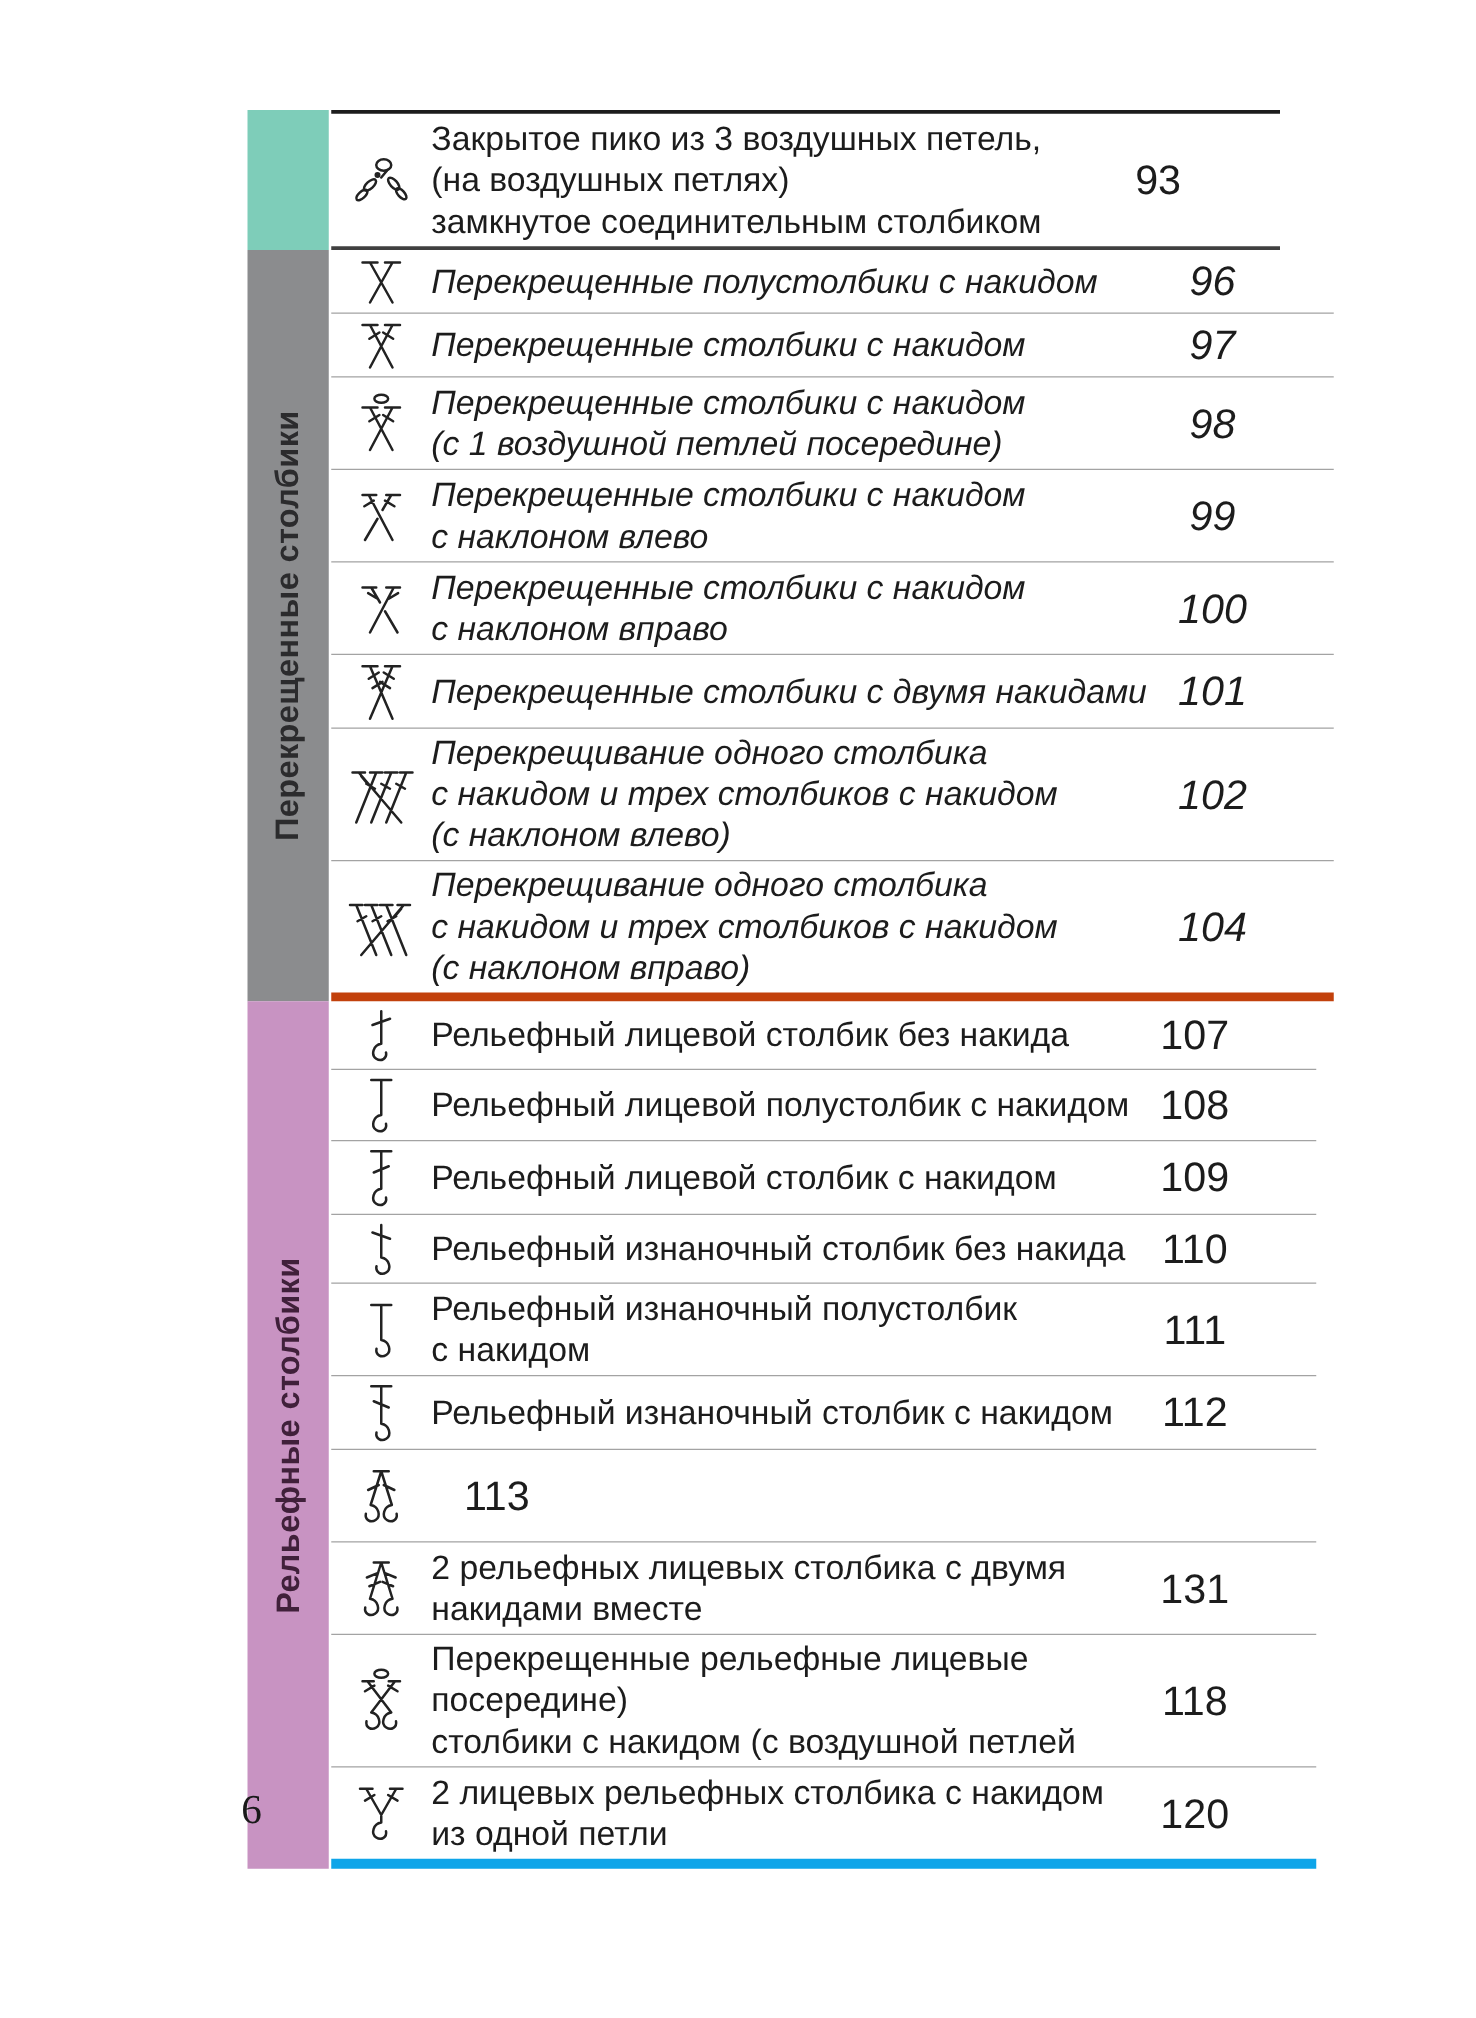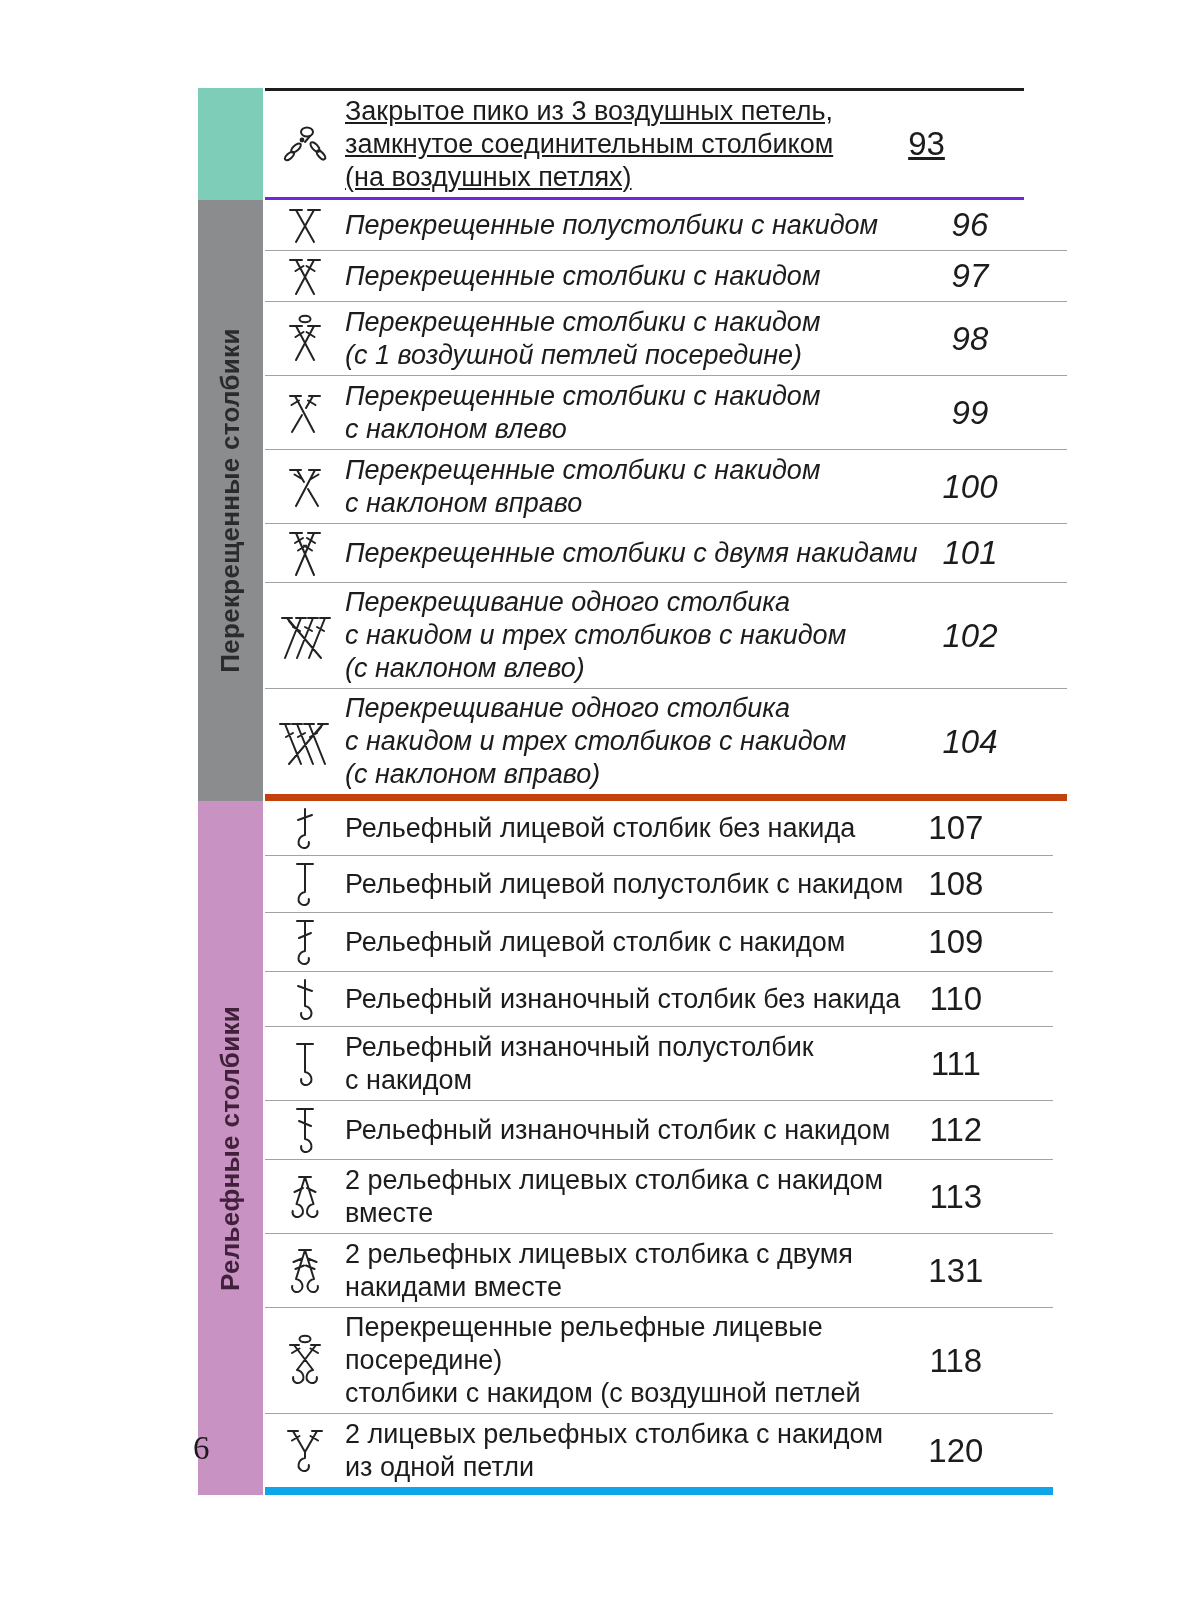--- a/index.html
+++ b/index.html
@@ -17,21 +17,21 @@
   }
   .side-label-wrap {
     position:absolute; inset:0; display:flex; align-items:center; justify-content:center;
     overflow:visible;
   }
   .side-label-wrap span {
     transform:rotate(-90deg); white-space:nowrap;
     font-weight:700; font-size:26px; letter-spacing:0.3px;
   }
   .rows { flex:1; margin-left:2px; }
-  .s0 .rows { border-top:3px solid #1d1d1d; border-bottom:3px solid #6d28d9;text-decoration:underline; }
+  .s0 .rows { border-top:3px solid #1d1d1d; border-bottom:3px solid #404040; }
   .s1 .rows { border-bottom:7px solid #c2410c;font-style:italic; }
   .s2 .rows { border-bottom:8px solid #0ea5e9; }
   .row { display:flex; align-items:center; padding:3px 0; box-sizing:border-box; }
   .row + .row { border-top:1.5px solid #a3a3a3; }
   .lines-1 { min-height:50px; }
   .lines-2 { min-height:74px; }
   .lines-3 { min-height:106px; }
   .sym { width:80px; flex:none; display:flex; justify-content:center; align-items:center; }
   .sym svg { display:block; }
   .txt { flex:1; font-size:27px; line-height:33px; }
@@ -61,22 +61,22 @@
                 <ellipse cx="13" cy="25" rx="6" ry="2.8" transform="rotate(-42 13 25)"></ellipse>
                 <ellipse cx="6.5" cy="33" rx="5.5" ry="2.6" transform="rotate(-42 6.5 33)"></ellipse>
                 <ellipse cx="32" cy="24" rx="6" ry="2.8" transform="rotate(48 32 24)"></ellipse>
                 <ellipse cx="38" cy="32" rx="5.5" ry="2.6" transform="rotate(48 38 32)"></ellipse>
                 <circle cx="19" cy="17" r="2.4" fill="#222222" stroke="none"></circle>
               </g>
             </svg>
           </div>
           <div class="txt">
             <div>Закрытое пико из 3 воздушных петель,</div>
+            <div>(на воздушных петлях)</div>
             <div>замкнутое соединительным столбиком</div>
-            <div>(на воздушных петлях)</div>
           </div>
           <div class="pg">93</div>
         </div>
       </div>
     </div>
     <div class="section s1">
       <div class="side" style="background: rgb(139, 140, 142);">
         <div class="side-label-wrap">
           <span style="color: rgb(43, 43, 45);">Перекрещенные столбики</span>
         </div>
@@ -291,24 +291,20 @@
           <div class="pg">112</div>
         </div>
         <div class="row lines-2">
           <div class="sym">
             <svg width="40" height="50" viewBox="0 0 40 50">
               <g fill="none" stroke="#222222" stroke-width="2" stroke-linecap="round">
                 <path d="M14 5 H26 M20 5 L11.5 32 M20 5 L28.5 32 M9.5 20 L18 16 M22 16 L30.5 20 M11.5 32 C18 33 20 41 15.5 44 C11.5 46.6 6.7 43.8 7.7 39 M28.5 32 C22 33 20 41 24.5 44 C28.5 46.6 33.3 43.8 32.3 39"></path>
               </g>
             </svg>
           </div>
-          <div class="txt">
-            <div>2 рельефных лицевых столбика с накидом</div>
-            <div>вместе</div>
-          </div>
           <div class="pg">113</div>
         </div>
         <div class="row lines-2">
           <div class="sym">
             <svg width="40" height="52" viewBox="0 0 40 52">
               <g fill="none" stroke="#222222" stroke-width="2" stroke-linecap="round">
                 <path d="M14 5 H26 M20 5 L11 34 M20 5 L29 34 M8.5 17 L17 13.5 M10.5 24 L19 20.5 M23 13.5 L31.5 17 M21 20.5 L29.5 24 M11 34 C17.5 35 19.5 43 15 46 C11 48.6 6.2 45.8 7.2 41 M29 34 C22.5 35 20.5 43 25 46 C29 48.6 33.8 45.8 32.8 41"></path>
               </g>
             </svg>
           </div>

